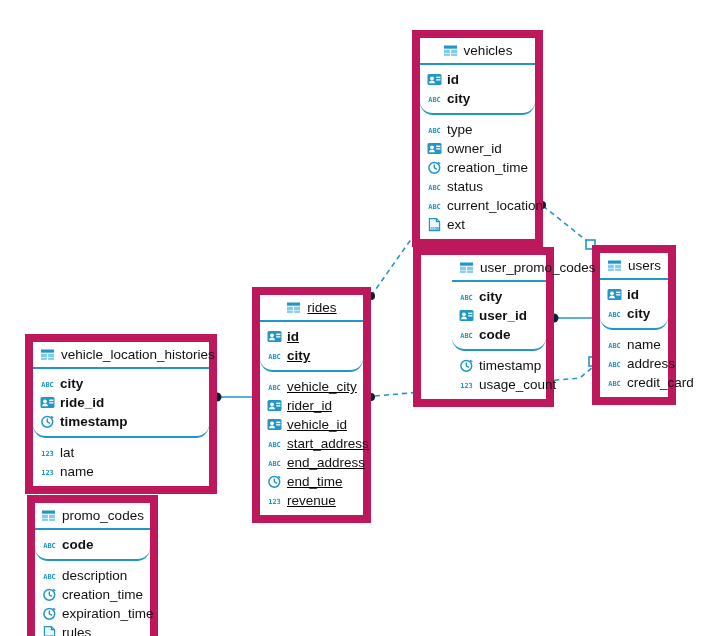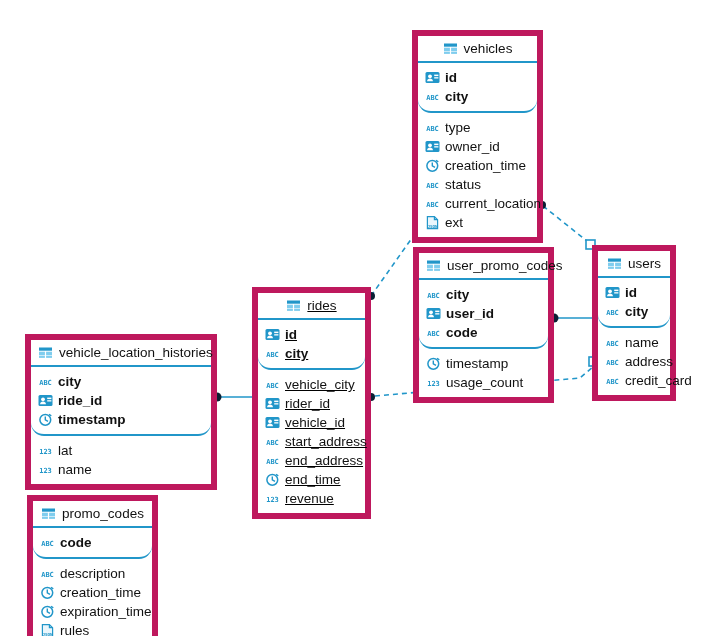--- a/index.html
+++ b/index.html
@@ -24,21 +24,21 @@
     position: absolute;
     left: 0; top: 0;
     width: 705px;
     height: 636px;
     pointer-events: none;
     z-index: 1;
   }
   .entity {
     position: absolute;
     box-sizing: border-box;
-    border: 6px solid #be185d;
+    border: 8px solid #be185d;
     background: #ffffff;
     z-index: 2;
   }
   .entity-title {
     box-sizing: border-box;
     height: 27px;
     line-height: 27px;
     border-bottom: 2px solid #2196c9;
     font-size: 13.5px;
     color: #111111;
@@ -268,21 +268,21 @@
         <span class="ico">
           <svg viewBox="0 0 15 15">
               <text x="7.5" y="10.5" font-family="DejaVu Sans Mono, monospace" font-size="7" font-weight="bold" fill="#2196c9" text-anchor="middle">ABC</text>
             </svg>
         </span>
         <span>credit_card</span>
       </div>
     </div>
   </div>
 
-  <div class="entity" style="left:413px; top:247px; width:141px;">
+  <div class="entity" style="left:413px; top:247px; width:141px;padding-left:31px;">
     <div class="entity-title left">
       <span class="ico">
         <svg viewBox="0 0 15 15">
             <rect x="1" y="2.5" width="13" height="3.2" fill="#2196c9"></rect>
             <rect x="1" y="6.7" width="5.9" height="3.3" fill="#7fcdee"></rect>
             <rect x="8.1" y="6.7" width="5.9" height="3.3" fill="#7fcdee"></rect>
             <rect x="1" y="10.6" width="5.9" height="2.3" fill="#7fcdee"></rect>
             <rect x="8.1" y="10.6" width="5.9" height="2.3" fill="#7fcdee"></rect>
           </svg>
       </span>

